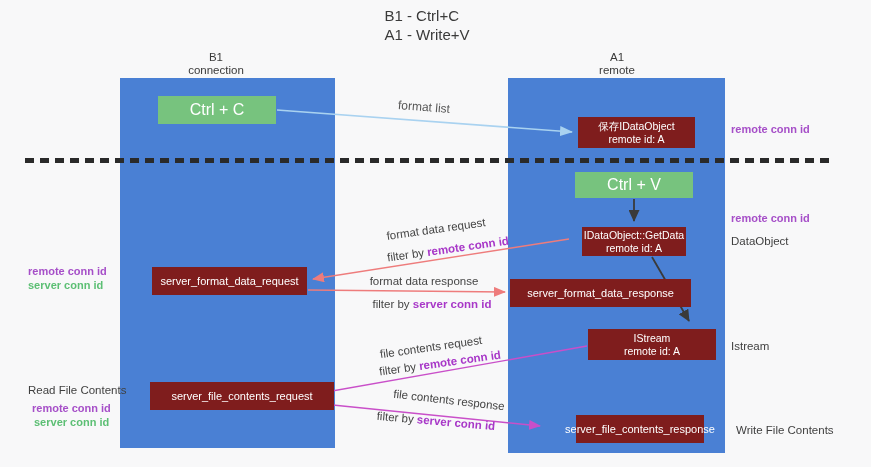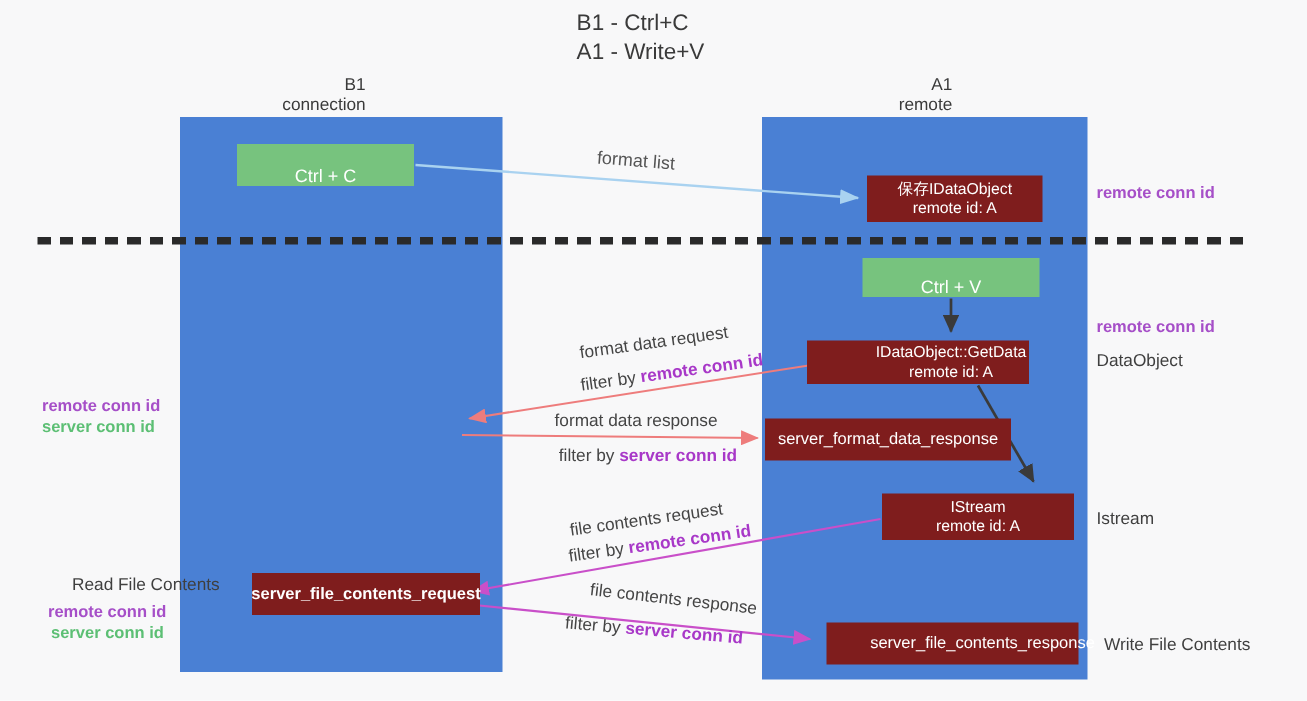--- a/index.html
+++ b/index.html
@@ -7,32 +7,32 @@
     position:relative;width:871px;height:467px;overflow:hidden;
     background:#f8f8f9;
     font-family:"Liberation Sans",sans-serif;
   }
   .title{
     position:absolute;left:427px;top:6px;transform:translateX(-50%);
     font-size:15px;line-height:19px;color:#3a3a3a;
   }
   .lifeline-head{
     position:absolute;transform:translateX(-50%);
-    text-align:right;font-size:11.5px;line-height:13px;color:#3a3a3a;
+    text-align:center;font-size:11.5px;line-height:13px;color:#3a3a3a;
   }
   .col{position:absolute;background:#4a80d4;}
   .dashline{
     position:absolute;left:25px;top:158px;width:808px;height:5px;
     background:repeating-linear-gradient(90deg,#2a2a2a 0,#2a2a2a 9px,transparent 9px,transparent 15px);
   }
   .node{
     position:absolute;display:flex;flex-direction:column;align-items:center;justify-content:center;
     color:#fff;text-align:center;white-space:nowrap;
   }
-  .node.green{background:#77c37e;font-size:12px;justify-content:flex-end;}
+  .node.green{background:#77c37e;font-size:16px;}
   .node.orange{background:#7f1d1d;font-size:11px;}
   .node .l2{font-size:10.5px;line-height:13px;}
   .arrows{position:absolute;left:0;top:0;pointer-events:none;}
   .alabel{
     position:absolute;white-space:nowrap;font-size:11.5px;color:#454545;
     transform:translate(-50%,-50%);
   }
   .alabel .key{font-weight:bold;color:#a838c8;}
   .side{position:absolute;white-space:nowrap;font-size:11px;}
   .side.dark{color:#3f3f3f;font-size:11.5px;}
@@ -93,40 +93,43 @@
 
   <div class="node orange" style="left:578px;top:117px;width:117px;height:31px;">
     <div class="l2">保存IDataObject</div>
     <div class="l2">remote id: A</div>
   </div>
 
   <div class="node green" style="left:575px;top:172px;width:118px;height:26px;">
     <div>Ctrl + V</div>
   </div>
 
-  <div class="node orange" style="left:538px;top:227px;width:104px;height:29px;padding-left:44px;">
+  <div class="node orange" style="left:582px;top:227px;width:104px;height:29px;">
     <div class="l2">IDataObject::GetData</div>
     <div class="l2">remote id: A</div>
   </div>
 
+  <div class="node orange" style="left:152px;top:267px;width:155px;height:28px;">
+    <div>server_format_data_request</div>
+  </div>
 
-  <div class="node orange" style="left:510px;top:279px;width:164px;height:28px;">
+  <div class="node orange" style="left:510px;top:279px;width:181px;height:28px;">
     <div>server_format_data_response</div>
   </div>
 
   <div class="node orange" style="left:588px;top:329px;width:128px;height:31px;">
     <div class="l2">IStream</div>
     <div class="l2">remote id: A</div>
   </div>
 
-  <div class="node orange" style="left:168px;top:382px;width:152px;height:28px;font-weight:bold;">
+  <div class="node orange" style="left:150px;top:382px;width:184px;height:28px;">
     <div>server_file_contents_request</div>
   </div>
 
-  <div class="node orange" style="left:551px;top:415px;width:128px;height:28px;padding-left:40px;">
+  <div class="node orange" style="left:576px;top:415px;width:128px;height:28px;">
     <div>server_file_contents_response</div>
   </div>
 
   <div class="alabel" style="left:424px;top:107px;transform:translate(-50%,-50%) rotate(4.5deg);font-size:12px;color:#555;">format list</div>
 
   <div class="alabel" style="left:436px;top:229px;transform:translate(-50%,-50%) rotate(-8deg);">format data request</div>
   <div class="alabel" style="left:448px;top:249px;transform:translate(-50%,-50%) rotate(-8deg);">
     <span>filter by </span><span class="key">remote conn id</span>
   </div>
 
@@ -146,17 +149,17 @@
   </div>
 
   <div class="side purple" style="left:731px;top:123px;">remote conn id</div>
   <div class="side purple" style="left:731px;top:212px;">remote conn id</div>
   <div class="side dark" style="left:731px;top:235px;">DataObject</div>
   <div class="side dark" style="left:731px;top:340px;">Istream</div>
   <div class="side dark" style="left:736px;top:424px;">Write File Contents</div>
 
   <div class="side purple" style="left:28px;top:265px;">remote conn id</div>
   <div class="side green" style="left:28px;top:279px;">server conn id</div>
-  <div class="side dark" style="left:28px;top:384px;margin-left:20px;">Read File Contents</div>
+  <div class="side dark" style="left:28px;top:384px;">Read File Contents</div>
   <div class="side purple" style="left:32px;top:402px;">remote conn id</div>
   <div class="side green" style="left:34px;top:416px;">server conn id</div>
 
 </div>
 
 </body></html>

